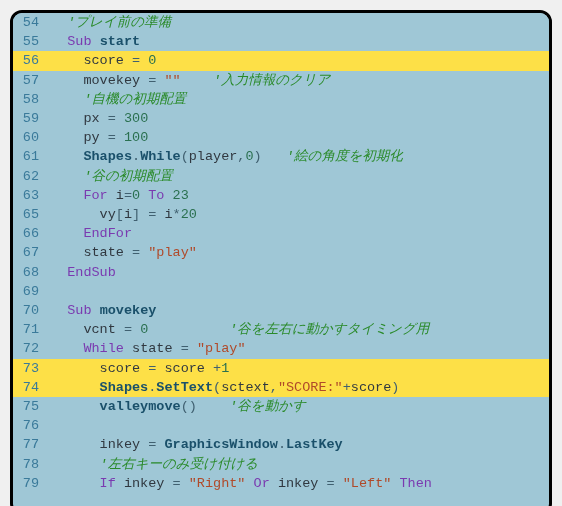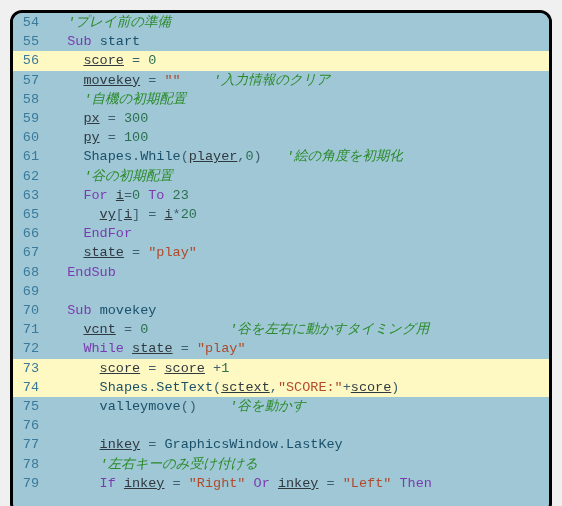--- a/index.html
+++ b/index.html
@@ -2,29 +2,29 @@
 <html><head>
 <meta charset="utf-8">
 <style>
 * { margin:0; padding:0; box-sizing:border-box; }
 body { background:#f0f0f0; display:flex; justify-content:center; align-items:center; min-height:100vh; padding:10px; }
 .frame { width:562px; height:506px; background:#9FC7D6; border:3px solid #000; border-radius:12px; overflow:hidden; position:relative; font-family:'Courier New',monospace; font-size:13.5px; line-height:19.2px; }
 .line { display:flex; }
 .num { width:34px; text-align:right; padding-right:8px; color:#3A7A9A; user-select:none; }
 .code { flex:1; white-space:pre; padding-left:4px; }
 .line.normal { background:#9FC7D6;align-items:flex-end; }
-.line.hl { background:#fef9c3; }
+.line.hl { background:#fde047; }
 .t-comment { color:#2A8A2A; font-style:italic; }
 .t-keyword { color:#7A3AB0; font-weight:normal; }
-.t-name    { color:#1A506A; font-weight:400; }
+.t-name    { color:#1A506A; font-weight:700; }
 .t-num     { color:#2A7050; }
 .t-str     { color:#B04A2A; }
 .t-punct   { color:#406070; }
 .t-plain   { color:#303840; }
-.t-var     { color:#303840;text-decoration:underline; }
+.t-var     { color:#303840; }
 </style>
 </head>
 <body>
 
 <div class="frame" id="editor">
     <div class="line normal">
       <span class="num">54</span>
       <span class="code"><span class="t-plain">  </span><span class="t-comment">'プレイ前の準備</span></span>
     </div>
     <div class="line normal">

